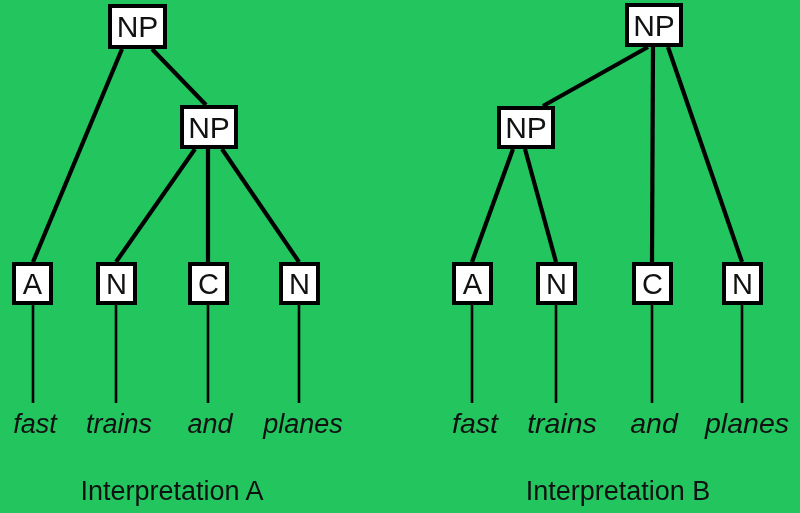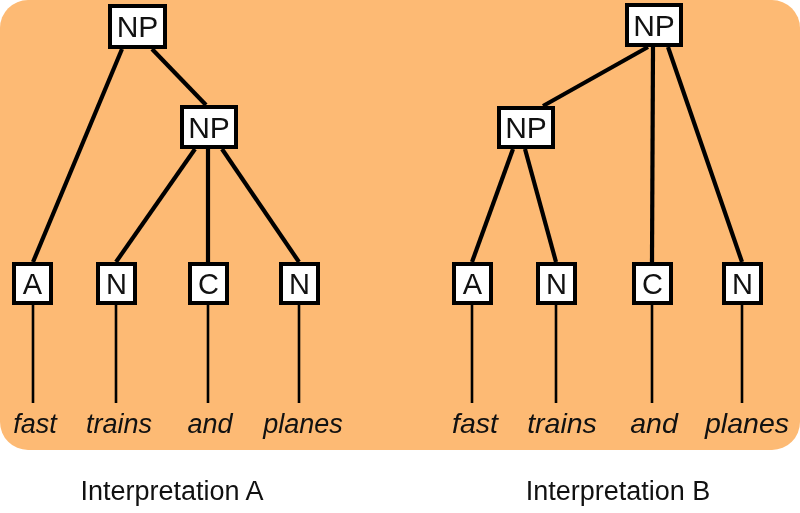--- a/index.html
+++ b/index.html
@@ -9,23 +9,22 @@
   }
   body {
     width: 800px;
     height: 513px;
     overflow: hidden;
     font-family: "Liberation Sans", sans-serif;
   }
   #canvas {
     position: relative;
     width: 800px;
-    height: 450px;
-    background: #fdba74;
-    border-radius: 28px;
+    height: 513px;
+    background: #22c55e;
   }
   svg.diagram {
     position: absolute;
     left: 0;
     top: 0;
     width: 800px;
     height: 513px;
   }
   .node-box {
     fill: #ffffff;

